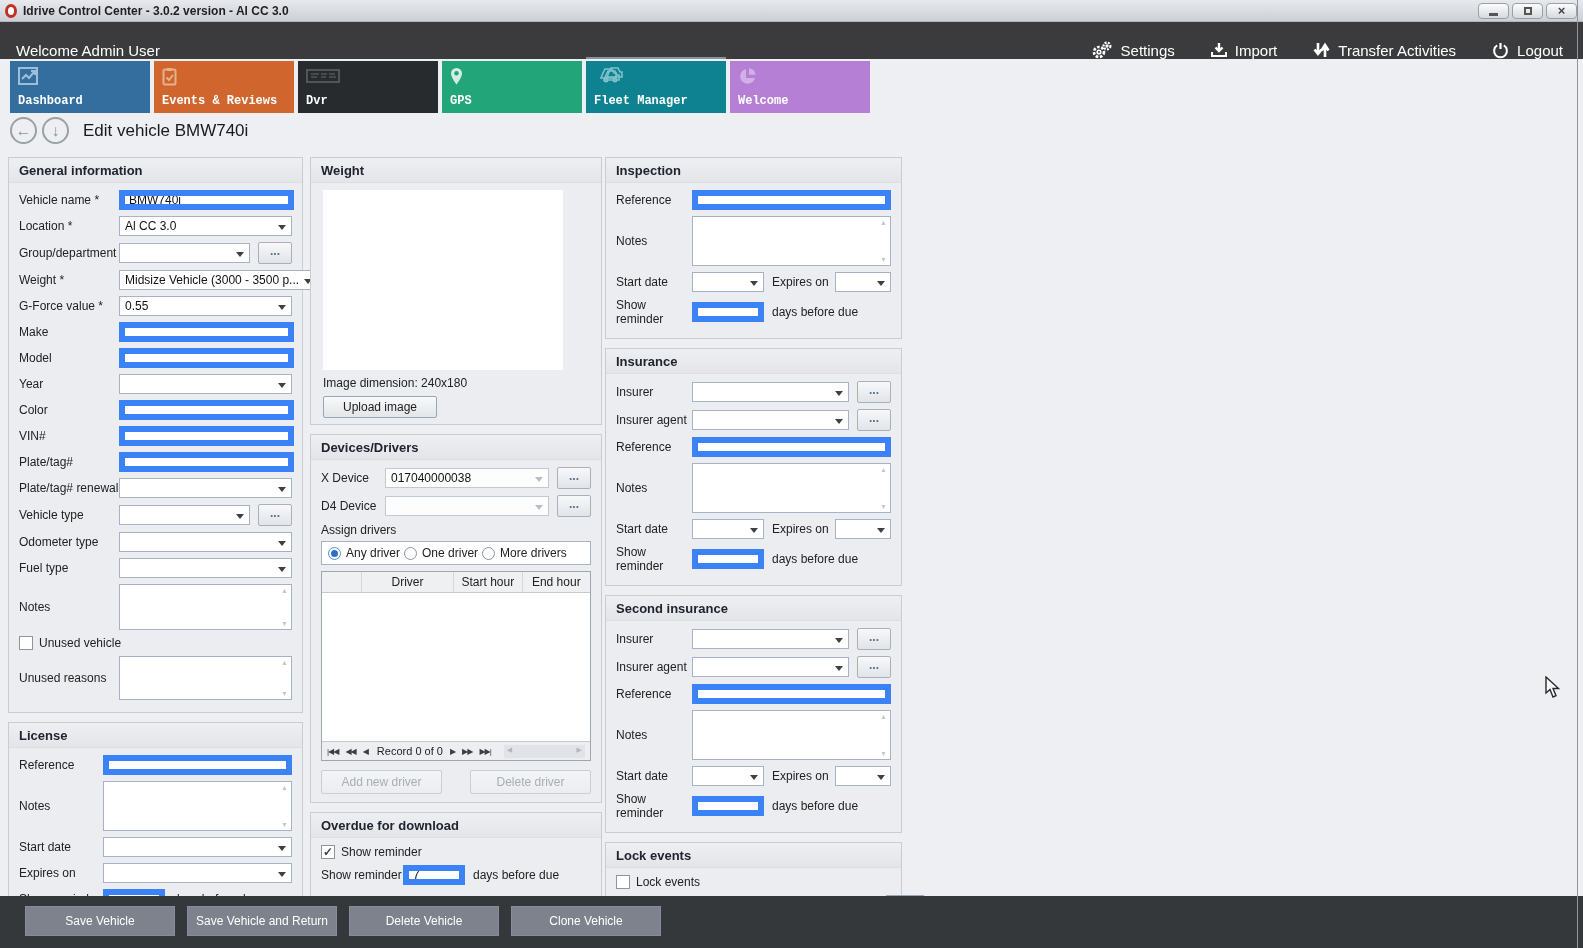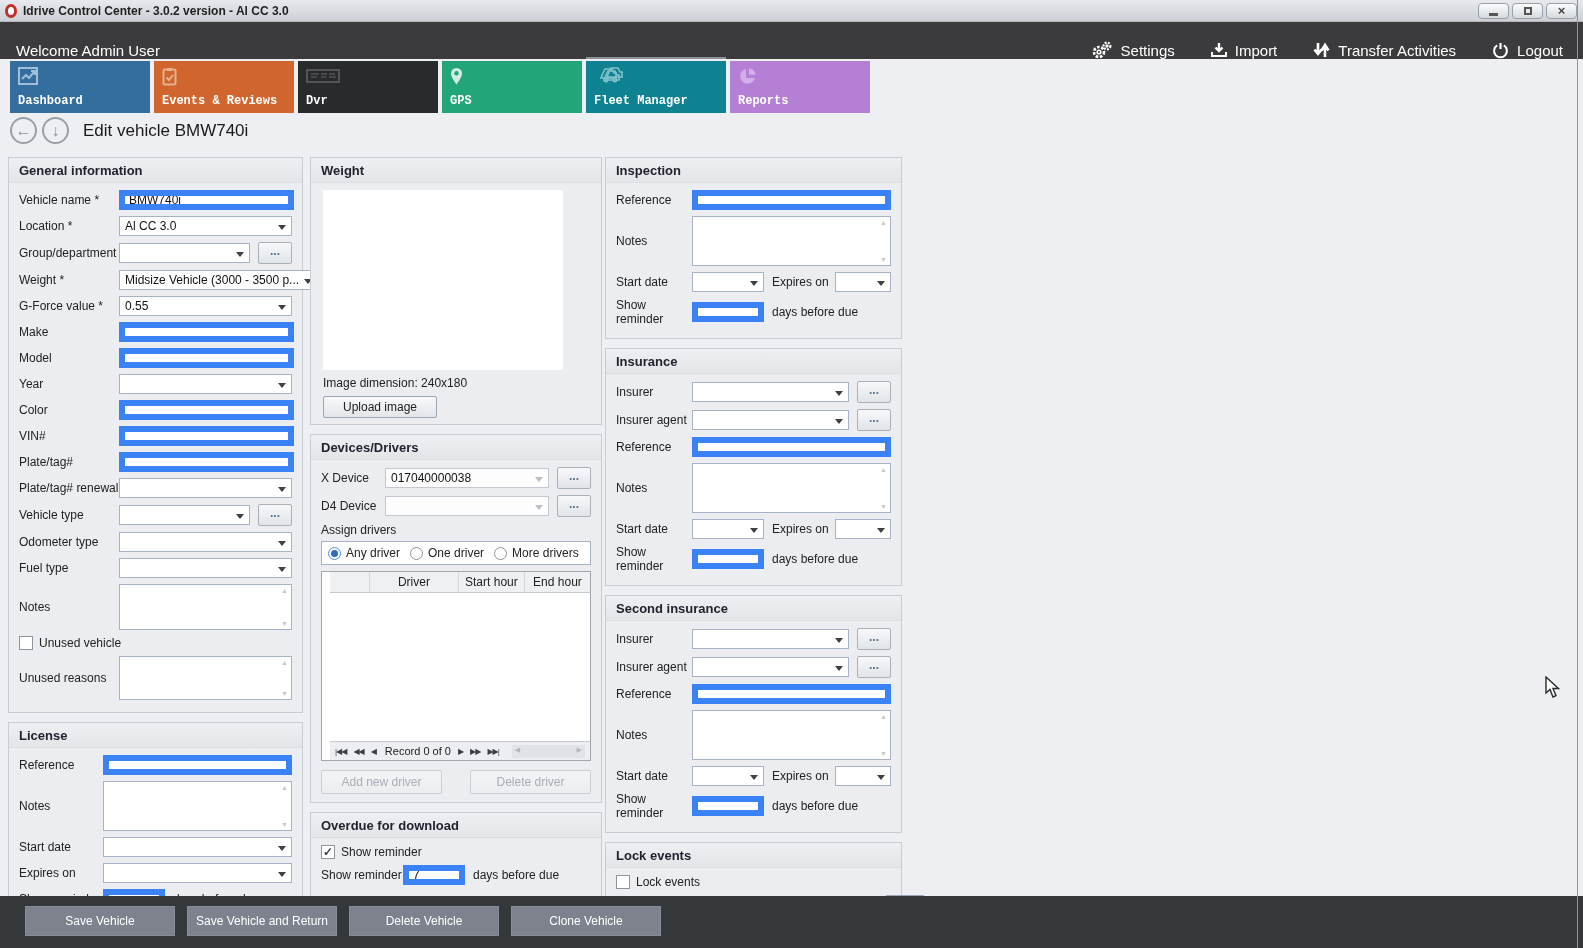--- a/index.html
+++ b/index.html
@@ -79,23 +79,23 @@
   .smalltb { flex:0 0 62px; }
   .btn { border:1px solid #9aa5b5; border-radius:2px; background:linear-gradient(#f8f9fa,#e2e5e9);
     font-size:12px; color:#222; text-align:center; display:flex; align-items:center; justify-content:center; }
   .btn.disabled { color:#a8aeb6; border-color:#cace d3; border-color:#cacfd5; background:linear-gradient(#f3f4f6,#ebedf0); }
   
   .imgph { width:240px; height:180px; background:#fff; margin:2px 0 6px 12px; }
   .imgdim { margin:2px 0 6px 12px; }
   .upbtn { width:114px; height:22px; margin-left:12px; }
   
   .radiobox { margin:4px 10px; border:1px solid #a6b3c6; background:#fff; height:24px;
-    display:flex; align-items:center; padding:0 6px; gap:10px; }
+    display:flex; align-items:center; padding:0 6px; gap:4px; }
   .radioitem { display:flex; align-items:center; }
-  .gridwrap { margin:6px 10px 0; border:1px solid #9fa6ae; background:#fff;padding-left:8px; }
+  .gridwrap { margin:6px 10px 0; border:1px solid #9fa6ae; background:#fff; }
   .ghead { display:flex; background:#eef0f2; border-bottom:1px solid #c6c9ce; height:21px; }
   .gc { border-right:1px solid #d4d7db; display:flex; align-items:center; justify-content:center; }
   .gc0 { flex:0 0 40px; } .gcD { flex:1.35; } .gcS { flex:1; } .gcE { flex:1; border-right:none;text-align:center; }
   .gbody { height:148px; background:#fff; }
   .recbar { display:flex; align-items:center; background:#eceef1; border-top:1px solid #c6c9ce;
     height:19px; padding:0 5px; }
   .navg { font-size:8px; color:#3a3f45; letter-spacing:-1px; margin-right:7px; }
   .rectext { font-size:11px; color:#222; margin:0 7px 0 2px; white-space:nowrap; }
   .hscroll { flex:1; height:13px; background:#e0e3e7; margin-left:6px; position:relative; }
   .hscroll .ar { position:absolute; top:1px; font-size:7px; color:#b3b8be; }
@@ -228,21 +228,21 @@
     </span>
     <span class="tlabel">Fleet Manager</span>
   </div>
   <div class="tab" style="background:#b57fd6">
     <span class="ticon">
       <svg width="19" height="19" viewBox="0 0 19 19">
           <path d="M8 2 a7.5 7.5 0 1 0 9 9 L8 11 z" fill="#d8bdec"></path>
           <path d="M11 1.2 a7.5 7.5 0 0 1 6.6 6.6 L11 7.8 z" fill="#d8bdec"></path>
         </svg>
     </span>
-    <span class="tlabel">Reports</span>
+    <span class="tlabel">Welcome</span>
   </div>
 </div>
 
 <div class="pagehead">
   <span class="circbtn">
       <span>←</span>
     </span>
   <span class="circbtn">
       <span>↓</span>
     </span>

